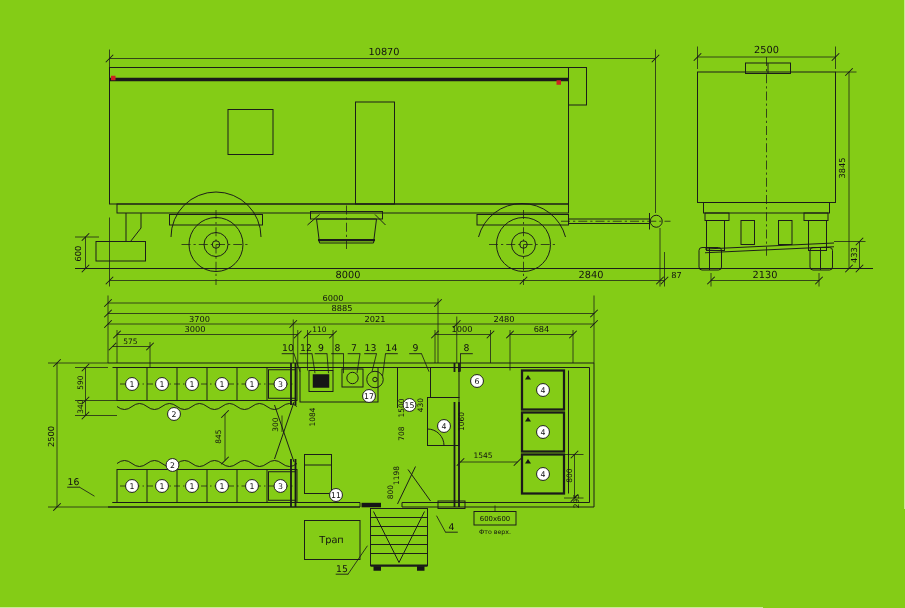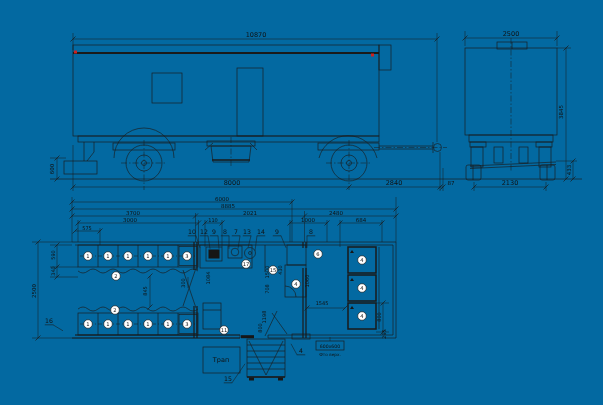--- a/index.html
+++ b/index.html
@@ -1,16 +1,16 @@
 <!DOCTYPE html>
 <html><head>
 <meta charset="utf-8">
 <style>
   html,body{margin:0;padding:0;background:#fff;}
-  #stage{position:relative;width:603px;height:405px;background:#0369a1;overflow:hidden;
+  #stage{position:relative;width:603px;height:405px;background:#84cc16;overflow:hidden;
          font-family:"DejaVu Sans",sans-serif;}
   svg{position:absolute;left:0;top:0;}
   .ln{stroke:#1a1a1a;stroke-width:.65;fill:none;}
   .ln2{stroke:#1a1a1a;stroke-width:1.2;fill:none;}
   .thick{stroke:#1a1a1a;stroke-width:2.2;fill:none;}
   .med{stroke:#1a1a1a;stroke-width:1.5;fill:none;}
   .dim{stroke:#1a1a1a;stroke-width:.5;fill:none;}
   .dd{stroke:#1a1a1a;stroke-width:.5;fill:none;stroke-dasharray:6 2 1.5 2;}
   .dsh{stroke:#1a1a1a;stroke-width:.5;fill:none;stroke-dasharray:4 2 1 2;}
   .tick{stroke:#1a1a1a;stroke-width:.7;fill:none;}

